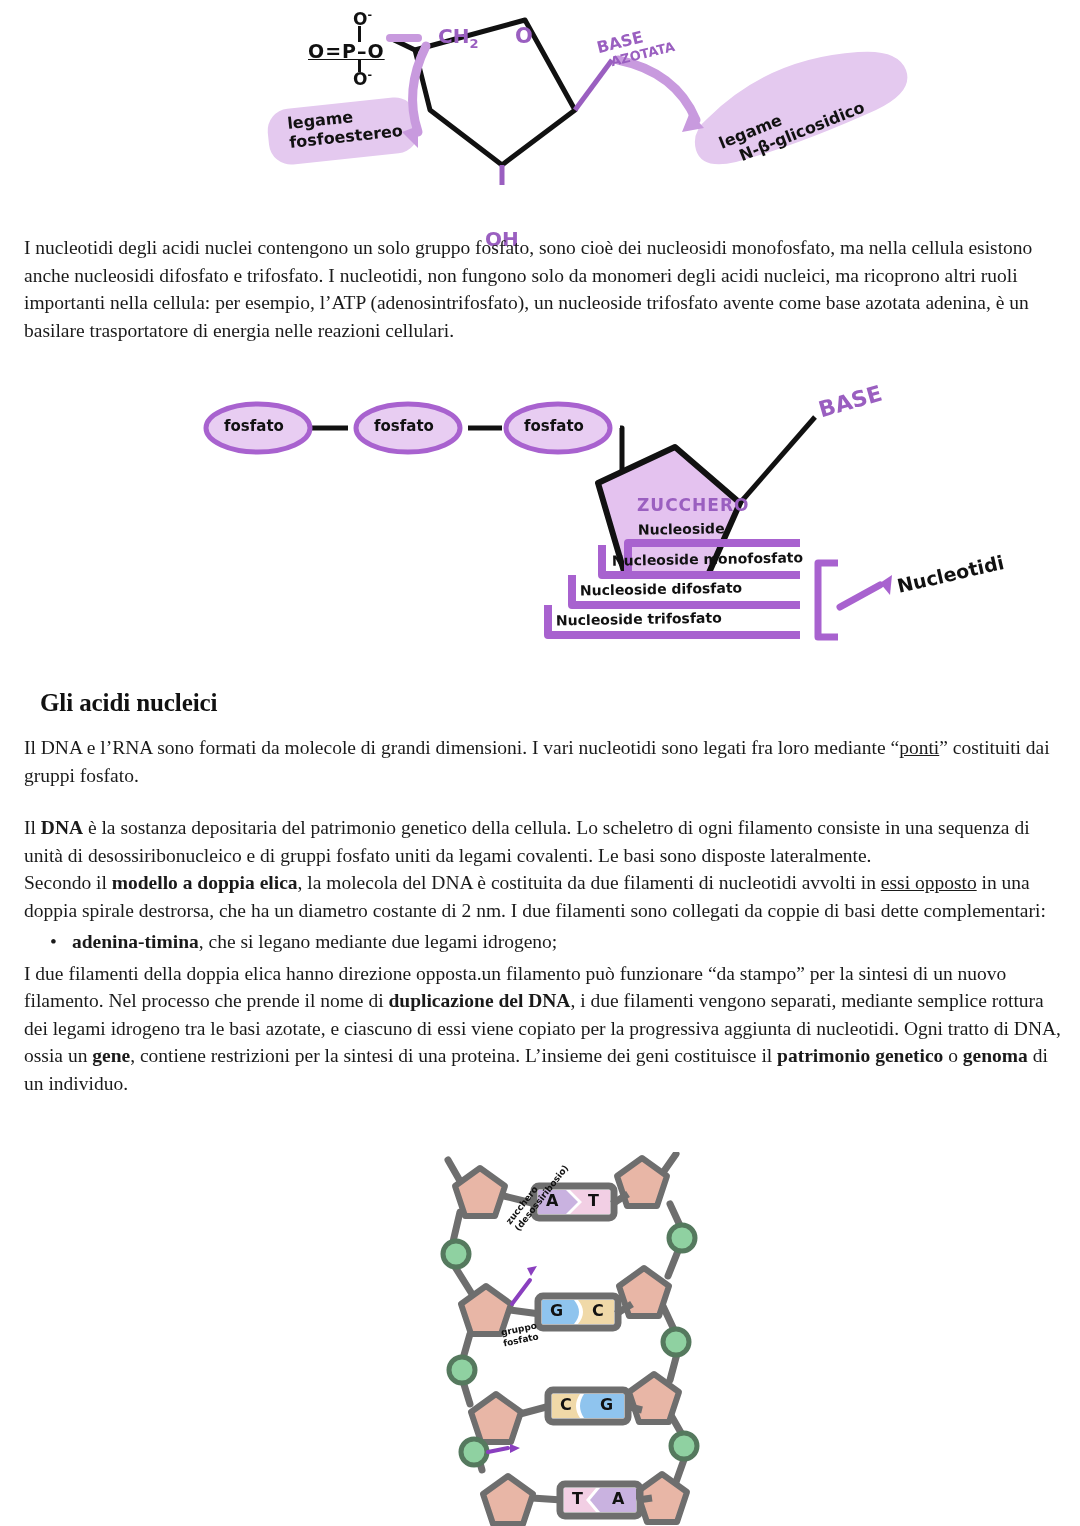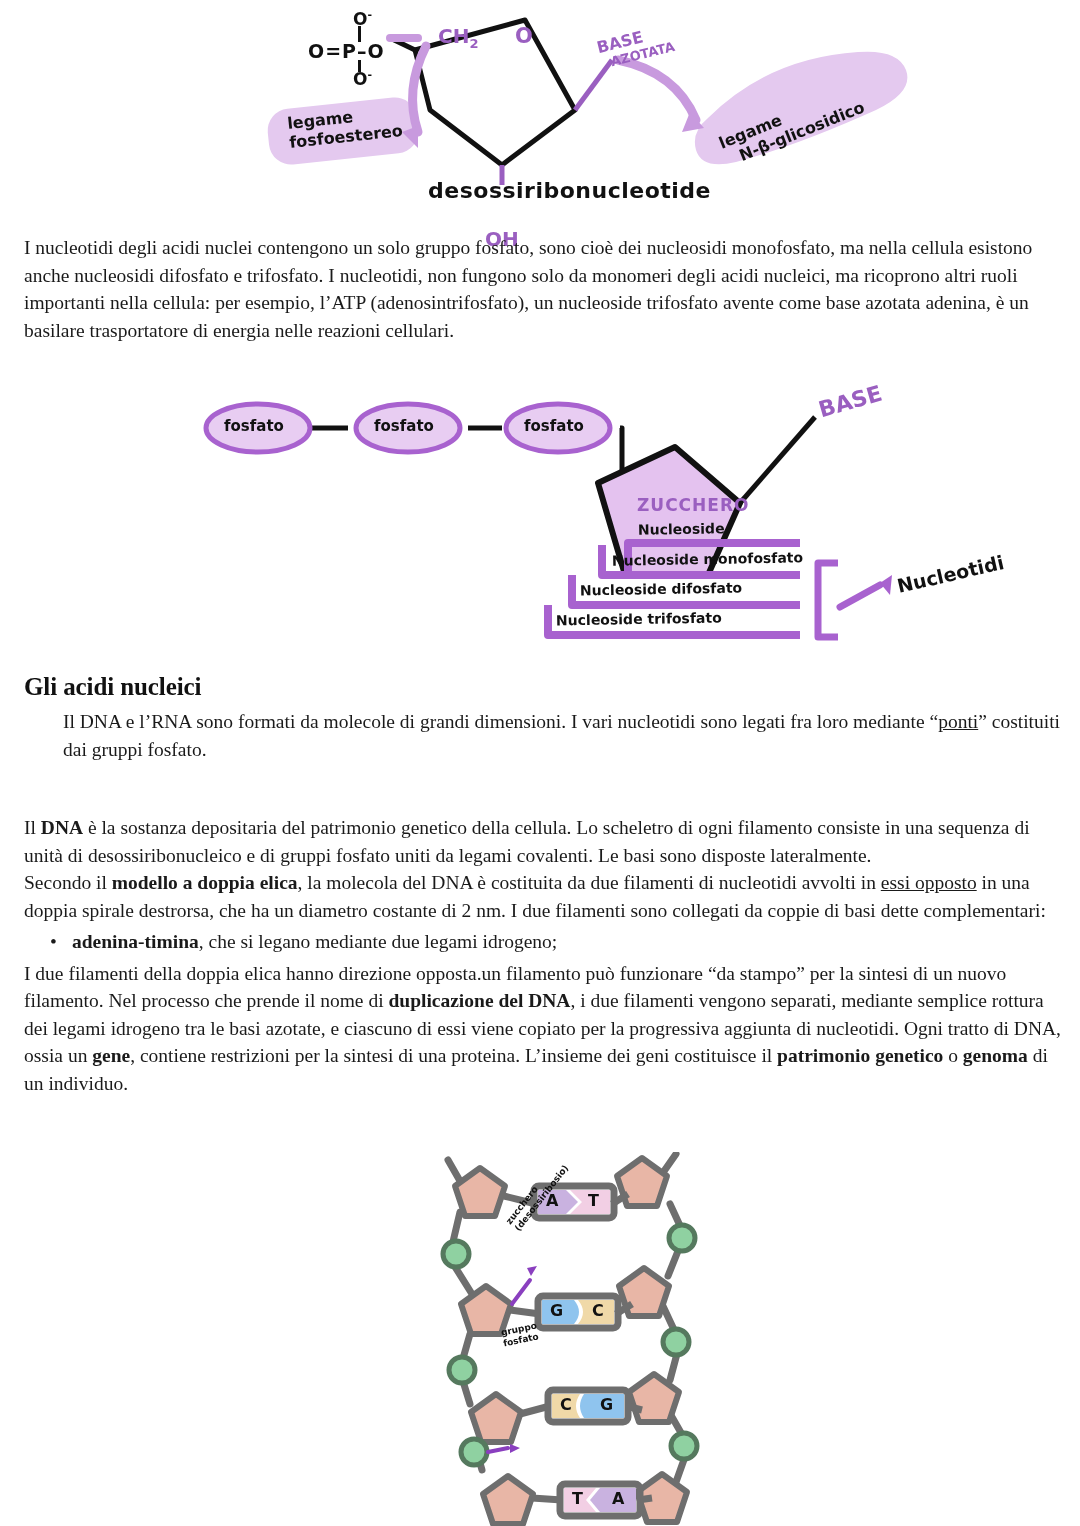--- a/index.html
+++ b/index.html
@@ -21,21 +21,21 @@
     color:#1a1a1a;
     text-align:left;
   }
   .para{ margin:0; }
   .h-section{
     font-family:"Liberation Serif", serif;
     font-weight:bold;
     font-size:25px;
     line-height:30px;
     letter-spacing:-0.1px;
-    margin:0;
+    margin:16px;
   }
   .h-sub{
     font-family:"Liberation Serif", serif;
     font-weight:bold;
     font-size:19.5px;
     line-height:26px;
     margin:0;
   }
   .ul{ margin:4px; padding:0; list-style:none; }
   .ul li{
@@ -87,21 +87,21 @@
       <path d="M178 126 l0 22 l-16 -16 z" fill="#c89ade"></path>
       <line x1="150" y1="38" x2="178" y2="38" stroke="#c89ade" stroke-width="8" stroke-linecap="round"></line>
 
       <path d="M378 60 q58 12 78 60" fill="none" stroke="#c89ade" stroke-width="9" stroke-linecap="round"></path>
       <path d="M450 112 l14 16 l-22 4 z" fill="#c89ade"></path>
     </svg>
 
     <div class="hand hand-black" style="position:absolute; left:113px; top:8px; font-size:17px;">
       <span>O</span><sup style="font-size:11px;">-</sup>
     </div>
-    <div class="hand hand-black" style="position:absolute; left:68px; top:40px; font-size:19px; letter-spacing:1px;">
+    <div class="hand hand-black" style="position:absolute; left:68px; top:40px; font-size:19px; letter-spacing:1px;text-decoration:underline;">
       <span>O=P–O</span>
     </div>
     <div class="hand hand-black" style="position:absolute; left:113px; top:68px; font-size:17px;">
       <span>O</span><sup style="font-size:11px;">-</sup>
     </div>
 
     <div style="position:absolute;left:118px;top:26px;width:3px;height:16px;background:#111;"></div>
     <div style="position:absolute;left:118px;top:60px;width:3px;height:12px;background:#111;"></div>
 
     <div class="hand hand-purple" style="position:absolute; left:198px; top:24px; font-size:20px;">
@@ -120,21 +120,20 @@
     <div class="hand hand-black" style="position:absolute; left:48px; top:108px; font-size:16px; line-height:19px; transform:rotate(-6deg);">
       <div>legame</div>
       <div>fosfoestereo</div>
     </div>
 
     <div class="hand hand-black" style="position:absolute; left:478px; top:106px; font-size:16px; line-height:19px; transform:rotate(-22deg);">
       <div>legame</div>
       <div style="margin-left:14px;">N-β-glicosidico</div>
     </div>
 
-    <div class="hand hand-black" style="position:absolute; left:188px; top:178px; font-size:22px; letter-spacing:0.5px;">desossiribonucleotide</div>
   </div>
 
   <div class="blk body-text" style="left:24px; top:234px; width:1040px;">
     <p class="para">I nucleotidi degli acidi nuclei contengono un solo gruppo fosfato, sono cioè dei nucleosidi monofosfato, ma nella cellula esistono anche nucleosidi difosfato e trifosfato. I nucleotidi, non fungono solo da monomeri degli acidi nucleici, ma ricoprono altri ruoli importanti nella cellula: per esempio, l’ATP (adenosintrifosfato), un nucleoside trifosfato avente come base azotata adenina, è un basilare trasportatore di energia nelle reazioni cellulari.</p>
   </div>
 
   <div class="diagram" style="left:190px; top:385px; width:790px; height:275px;">
     <svg width="790" height="275" viewBox="0 0 790 275">
 
       <line x1="120" y1="43" x2="158" y2="43" stroke="#111" stroke-width="5"></line>
@@ -175,21 +174,21 @@
     <div class="hand hand-black" style="position:absolute; left:448px; top:136px; font-size:14px; transform:rotate(-1deg);">Nucleoside</div>
     <div class="hand hand-black" style="position:absolute; left:422px; top:166px; font-size:14px; transform:rotate(-1deg);">Nucleoside monofosfato</div>
     <div class="hand hand-black" style="position:absolute; left:390px; top:196px; font-size:14px; transform:rotate(-1deg);">Nucleoside difosfato</div>
     <div class="hand hand-black" style="position:absolute; left:366px; top:226px; font-size:14px; transform:rotate(-1deg);">Nucleoside trifosfato</div>
 
     <div class="hand hand-black" style="position:absolute; left:706px; top:178px; font-size:19px; transform:rotate(-13deg);">Nucleotidi</div>
   </div>
 
   <div class="blk" style="left:24px; top:672px; width:1040px;">
     <h2 class="h-section">Gli acidi nucleici</h2>
-    <p class="body-text para" style="margin-top:6px;margin-left:39px;">
+    <p class="body-text para" style="margin-top:6px;">
       <span>Il DNA e l’RNA sono formati da molecole di grandi dimensioni. I vari nucleotidi sono legati fra loro mediante “</span><u>ponti</u><span>” costituiti dai gruppi fosfato.</span>
     </p>
   </div>
 
   <div class="blk" style="left:24px; top:802px; width:1040px;">
 
     <p class="body-text para" style="margin-top:12px;">
       <span>Il </span><b>DNA</b><span> è la sostanza depositaria del patrimonio genetico della cellula. Lo scheletro di ogni filamento consiste in una sequenza di unità di desossiribonucleico e di gruppi fosfato uniti da legami covalenti. Le basi sono disposte lateralmente.</span>
     </p>
 

